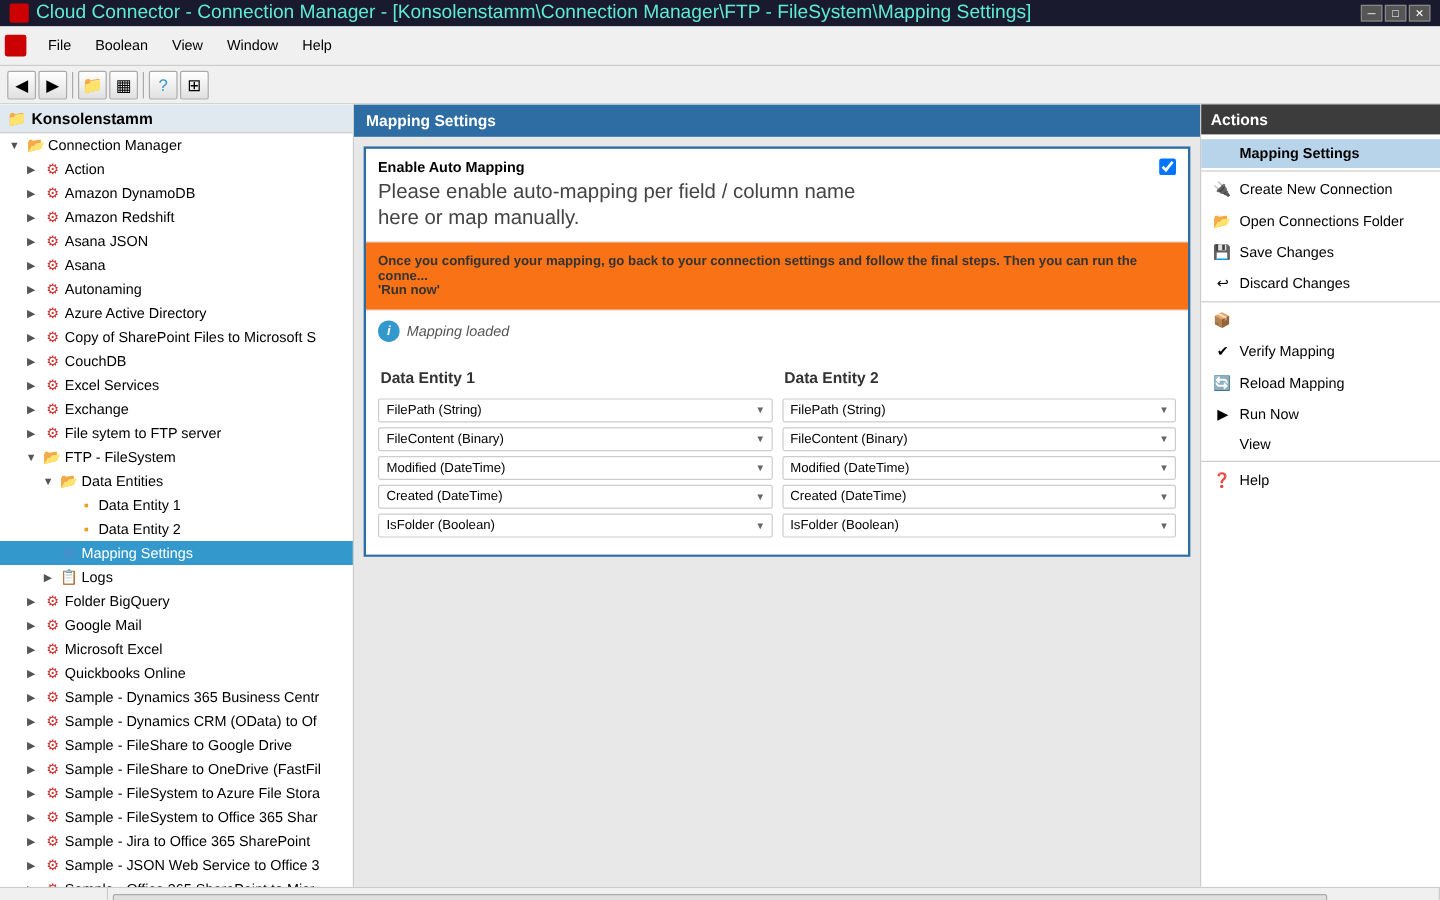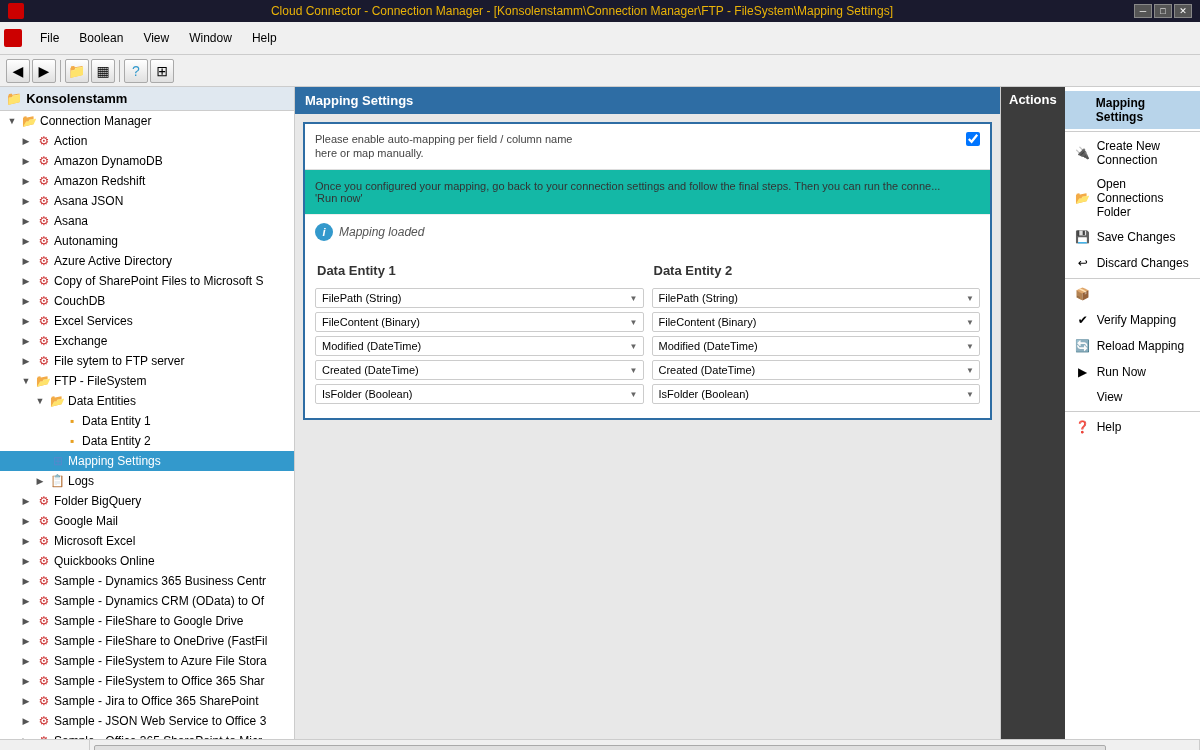--- a/index.html
+++ b/index.html
@@ -1,21 +1,21 @@
 <!DOCTYPE html>
 <html><head>
   <meta charset="utf-8">
   <style>
     * { margin: 0; padding: 0; box-sizing: border-box; }
     body { font-family: 'Segoe UI', Tahoma, sans-serif; font-size: 12px; background: #f0f0f0; width: 1200px; height: 750px; overflow: hidden; }
 
     
     #title-bar { background: #1a1a2e; color: white; height: 22px; display: flex; align-items: center; justify-content: space-between; padding: 0 8px; font-size: 12px; }
     #title-bar .app-icon { width: 16px; height: 16px; background: #cc0000; border-radius: 2px; margin-right: 6px; flex-shrink: 0; }
-    #title-bar .title-text { flex: 1; text-align: center; font-size: 12px; color: #eab308; }
+    #title-bar .title-text { flex: 1; font-size: 16px; color: #5eead4; }
     #title-bar .win-controls { display: flex; gap: 2px; }
     #title-bar .win-btn { width: 18px; height: 14px; background: #555; border: 1px solid #888; font-size: 9px; display: flex; align-items: center; justify-content: center; cursor: pointer; color: white; }
 
     
     #menu-bar { background: #f0f0f0; height: 22px; display: flex; align-items: center; border-bottom: 1px solid #ccc; padding: 16px 4px; }
     #menu-bar .menu-logo { width: 18px; height: 18px; background: #cc0000; border-radius: 2px; margin-right: 8px; }
     #menu-bar .menu-item { padding: 2px 10px; font-size: 12px; cursor: pointer; color: #000; }
 
     
     #toolbar { background: #f0f0f0; height: 32px; display: flex; align-items: center; border-bottom: 1px solid #ccc; padding: 0 6px; gap: 2px; }
@@ -38,39 +38,39 @@
     .item-label { font-size: 12px; color: #000; }
 
     
     #center-panel { flex: 1; background: #e8e8e8; display: flex; flex-direction: column; overflow: hidden; }
     #center-header { background: #2e6da4; color: white; padding: 6px 10px; font-size: 13px; font-weight: bold; }
     #center-content { flex: 1; padding: 0; overflow: auto; }
 
     .mapping-section { margin: 8px; border: 2px solid #2e6da4; background: white; }
     .auto-map-box { padding: 8px 10px; border-bottom: 1px solid #ddd; display: flex; justify-content: space-between; align-items: flex-start; }
     .auto-map-text h4 { font-size: 12px; font-weight: bold; color: #000; margin-bottom: 3px; }
-    .auto-map-text p { font-size: 11px; color: #444; line-height: 1.3; }
+    .auto-map-text p { font-size: 17px; color: #444; line-height: 1.3; }
     .checkbox-area { display: flex; align-items: center; }
     .checkbox-area input[type=checkbox] { width: 14px; height: 14px; }
 
-    .info-text { padding: 10px; font-size: 11px; color: #333; background: #14b8a6; border-bottom: 1px solid #eee; }
+    .info-text { padding: 10px; font-size: 11px; color: #333; background: #f97316; border-bottom: 1px solid #eee; font-weight: bold; }
 
     .mapping-status { padding: 8px 10px; display: flex; align-items: center; gap: 6px; font-size: 12px; font-style: italic; color: #555; background: white; }
     .info-icon { width: 18px; height: 18px; background: #3399cc; border-radius: 50%; color: white; display: flex; align-items: center; justify-content: center; font-size: 11px; font-weight: bold; flex-shrink: 0; }
 
     .mapping-table { background: white; padding: 10px; }
     .mapping-table-header { display: grid; grid-template-columns: 1fr 1fr; gap: 8px; margin-bottom: 6px; }
     .mapping-table-header .col-header { font-size: 13px; font-weight: bold; color: #333; padding: 4px 2px; }
     .mapping-row { display: grid; grid-template-columns: 1fr 1fr; gap: 8px; margin-bottom: 4px; }
     .mapping-select { width: 100%; padding: 3px 6px; border: 1px solid #ccc; border-radius: 2px; font-size: 11px; background: white; appearance: none; -webkit-appearance: none; position: relative; }
     .select-wrapper { position: relative; }
     .select-wrapper::after { content: '▼'; position: absolute; right: 6px; top: 50%; transform: translateY(-50%); font-size: 8px; color: #666; pointer-events: none; }
 
     
-    #right-panel { width: 200px; background: white; border-left: 1px solid #ccc; display: flex; flex-direction: row; }
+    #right-panel { width: 200px; background: white; border-left: 1px solid #ccc; display: flex; flex-direction: column; }
     #right-panel-header { background: #3c3c3c; color: white; padding: 5px 8px; font-size: 13px; font-weight: bold; }
     .actions-list { padding: 4px 0; }
     .action-item { display: flex; align-items: center; gap: 6px; padding: 5px 10px; cursor: pointer; font-size: 12px; color: #000; }
     .action-item.highlighted { background: #b8d4ea; font-weight: bold; }
     .action-icon { width: 16px; height: 16px; flex-shrink: 0; display: flex; align-items: center; justify-content: center; font-size: 12px; }
     .action-sep { height: 1px; background: #ccc; margin: 2px 0; }
 
     
     #status-bar { height: 22px; background: #f0f0f0; border-top: 1px solid #ccc; display: flex; align-items: center; font-size: 11px; }
     .status-segment { padding: 0 8px; border-right: 1px solid #ccc; height: 100%; display: flex; align-items: center; }
@@ -348,20 +348,21 @@
 
   <div id="center-panel">
     <div id="center-header">
       <span>Mapping Settings</span>
     </div>
     <div id="center-content">
       <div class="mapping-section">
 
         <div class="auto-map-box">
           <div class="auto-map-text">
+            <h4>Enable Auto Mapping</h4>
             <p>Please enable auto-mapping per field / column name<br>here or map manually.</p>
           </div>
           <div class="checkbox-area">
             <input type="checkbox" checked="" style="">
           </div>
         </div>
 
         <div class="info-text">
           Once you configured your mapping, go back to your connection settings and follow the final steps. Then you can run the conne...<br>'Run now'
         </div>

